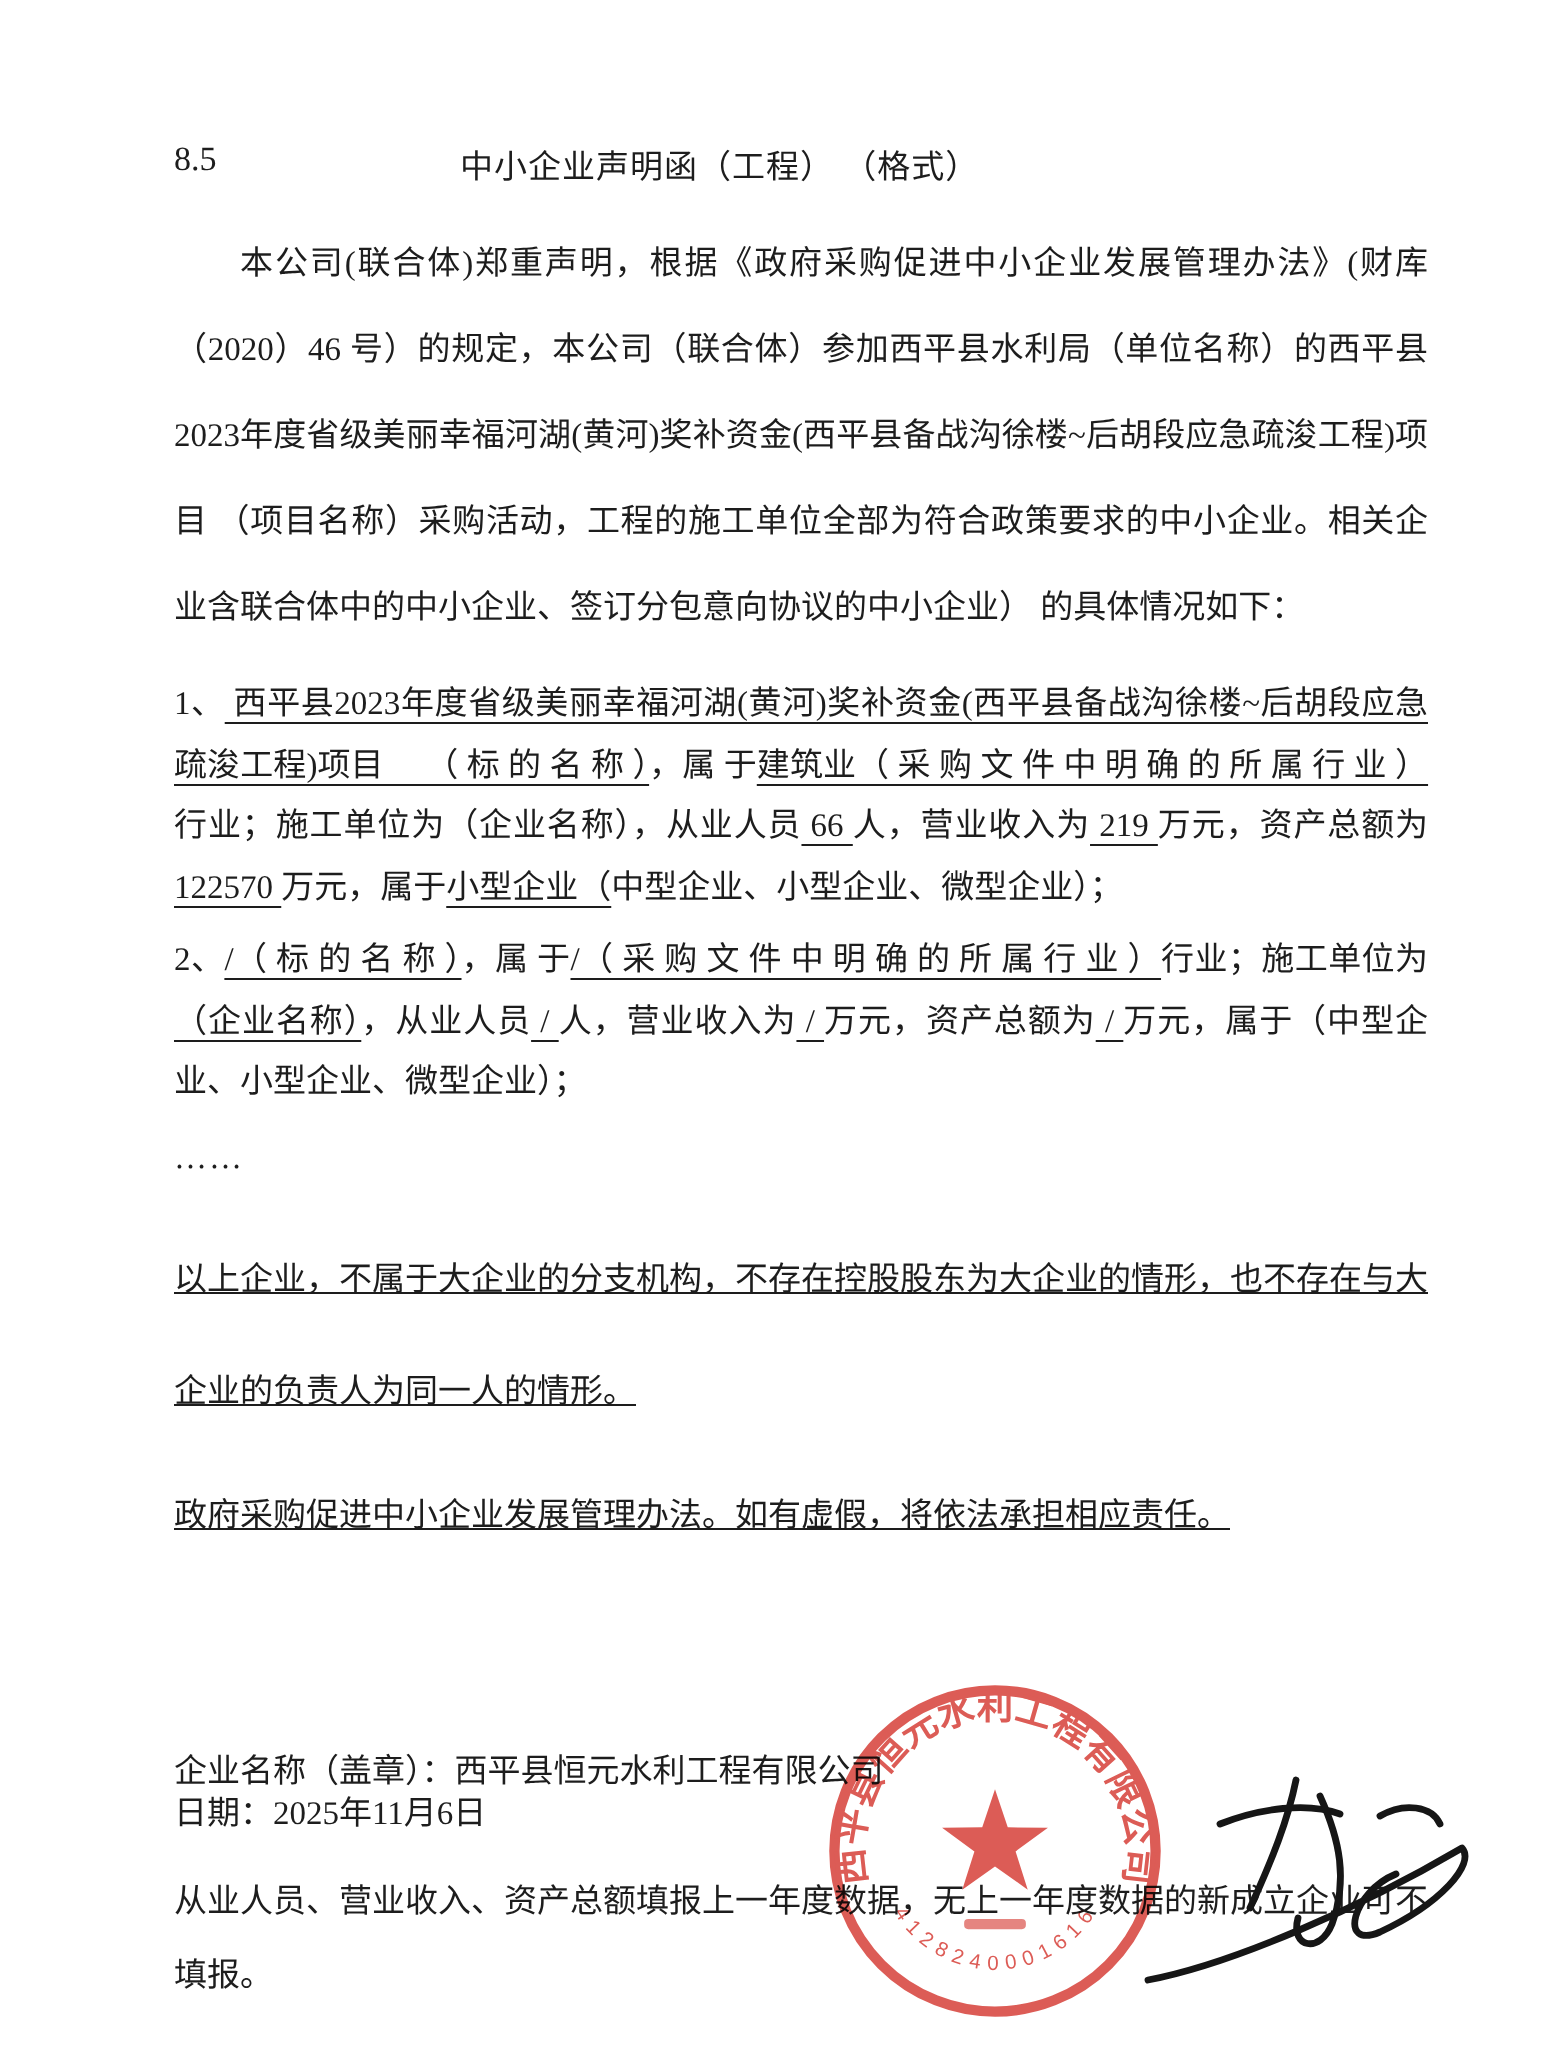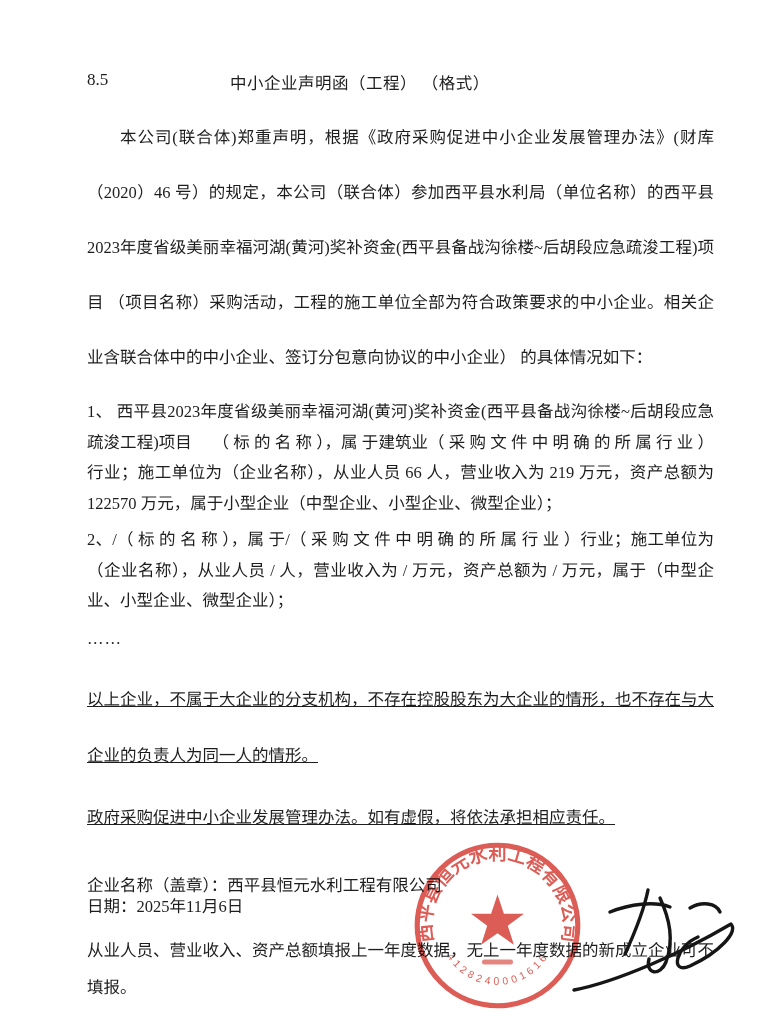--- a/index.html
+++ b/index.html
@@ -12,27 +12,27 @@
   .page {
     position:relative; width:783px; height:1031px;
     background:#ffffff; overflow:hidden;
   }
   .doc-header { position:absolute; top:70px; left:87px; right:73px; height:24px; }
   .section-number { position:absolute; left:0; top:0; font-size:17px; }
   .doc-title { position:absolute; left:143px; top:0; font-size:16.5px; font-weight:normal; letter-spacing:0.5px; }
 
   .body-text { position:absolute; top:110px; left:87px; width:627px; font-size:16.5px; text-align:justify; }
   .body-text p { margin:0; }
-  p.intro { line-height:55px; text-indent:33px; }
+  p.intro { line-height:43px; text-indent:33px; }
   p.item { line-height:30.5px; margin-top:12px; }
   p.item-2 { margin-top:6px; }
   p.ellipsis { margin-top:6px; line-height:31px; letter-spacing:1px; }
   p.statement { line-height:56px; margin-top:18px;text-decoration:underline; }
   p.statement-2 { margin-top:6px; }
-  .u { text-underline-offset:4px; }
+  .u { text-decoration:underline; text-underline-offset:4px; }
 
   .footer-block { position:absolute; left:87px; top:852px; width:640px; font-size:16.5px; }
   .company-line { position:absolute; top:0; left:0; white-space:nowrap;margin-top:20px; }
   .date-line { position:absolute; top:41px; left:0; white-space:nowrap; }
   .note-line { position:absolute; top:80px; left:0; width:627px; line-height:37px; text-align:justify; }
 
   .page-number { position:absolute; top:1000px; left:0; width:100%; text-align:center; font-size:15px; }
 
   .seal { position:absolute; left:410px; top:838px; width:175px; height:175px; opacity:0.88; mix-blend-mode:multiply; }
   .signature { position:absolute; left:568px; top:882px; width:180px; height:118px; }

